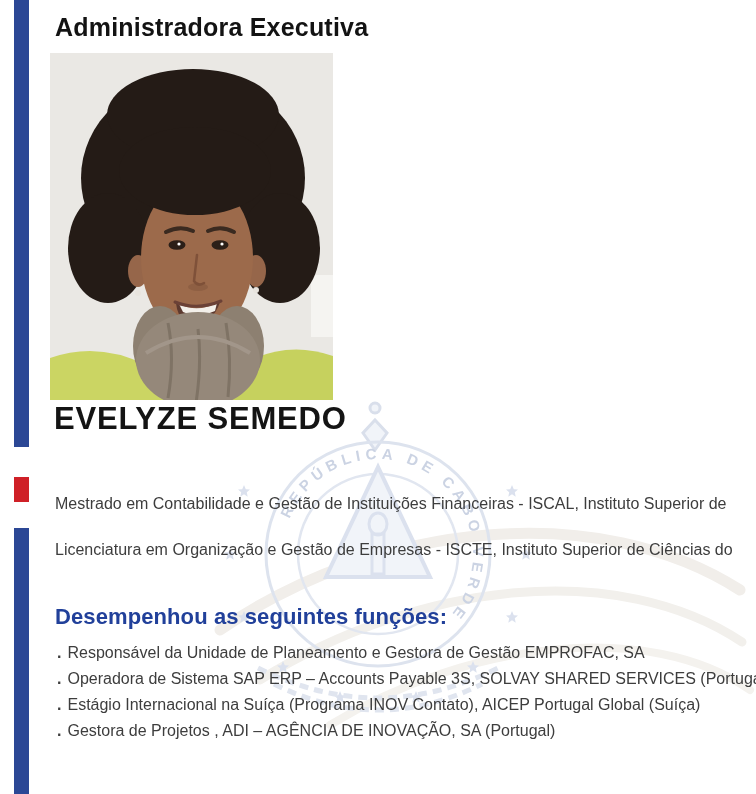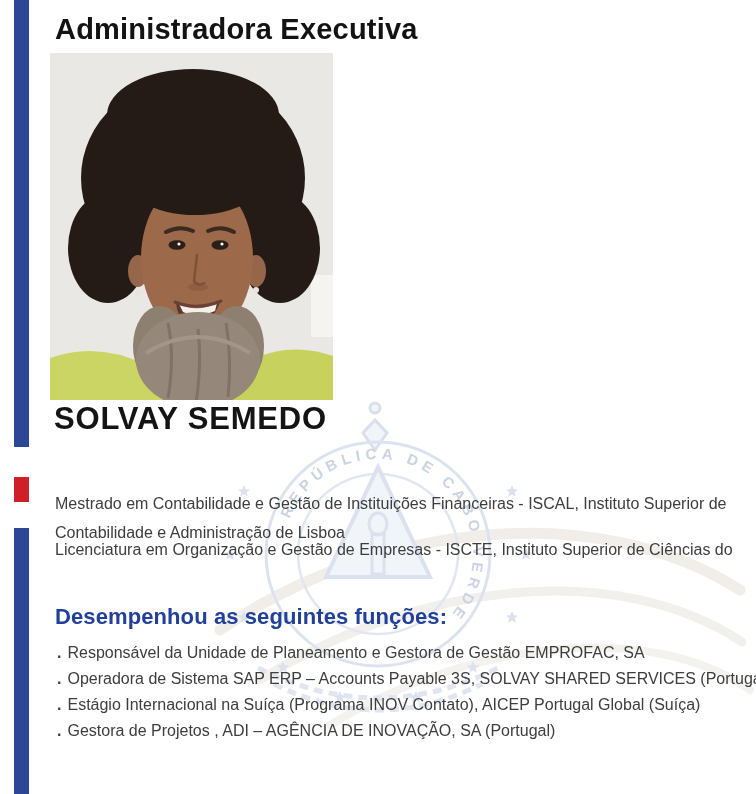--- a/index.html
+++ b/index.html
@@ -10,21 +10,21 @@
   }
 
   
   .bar{position:absolute;left:14px;width:15px;z-index:3;}
   .bar-top{top:0;height:447px;background:#2b4795;}
   .bar-red{top:477px;height:25px;background:#cf2027;}
   .bar-bottom{top:528px;height:266px;background:#2b4795;}
 
   .page-title{
     position:absolute;left:55px;top:13px;z-index:2;
-    font-size:29px;font-weight:700;color:#131313;letter-spacing:0.2px;
+    font-size:25px;font-weight:700;color:#131313;letter-spacing:0.2px;
   }
   .photo{
     position:absolute;left:50px;top:53px;width:283px;height:347px;
     z-index:2;overflow:hidden;background:#eae8e4;
   }
   .person-name{
     position:absolute;left:54px;top:401px;z-index:2;
     font-size:31px;font-weight:700;color:#141414;letter-spacing:0.8px;
   }
   .edu{
@@ -153,25 +153,24 @@
       <ellipse cx="187" cy="293" rx="27" ry="40" fill="#8d8071"></ellipse>
       <ellipse cx="148" cy="307" rx="62" ry="48" fill="#95887a"></ellipse>
       <path d="M118 270 Q125 305 118 345" fill="none" stroke="#7f7365" stroke-width="3"></path>
       <path d="M148 276 Q152 310 146 350" fill="none" stroke="#7f7365" stroke-width="3"></path>
       <path d="M176 270 Q182 305 178 344" fill="none" stroke="#7f7365" stroke-width="3"></path>
       <path d="M96 300 Q148 268 200 300" fill="none" stroke="#a2968a" stroke-width="4"></path>
     </g>
   </svg>
 </div>
 
-<div class="person-name">SOLVAY SEMEDO</div>
+<div class="person-name">EVELYZE SEMEDO</div>
 
 <div class="edu edu-1">
   <div>Mestrado em Contabilidade e Gestão de Instituições Financeiras - ISCAL, Instituto Superior de</div>
-  <div>Contabilidade e Administração de Lisboa</div>
 </div>
 <div class="edu edu-2">
   <div>Licenciatura em Organização e Gestão de Empresas - ISCTE, Instituto Superior de Ciências do</div>
 </div>
 
 <div class="func-heading">Desempenhou as seguintes funções:</div>
 <ul class="func-list">
   <li>
     <span class="bullet">.</span><span>Responsável da Unidade de Planeamento e Gestora de Gestão EMPROFAC, SA</span>
   </li>

